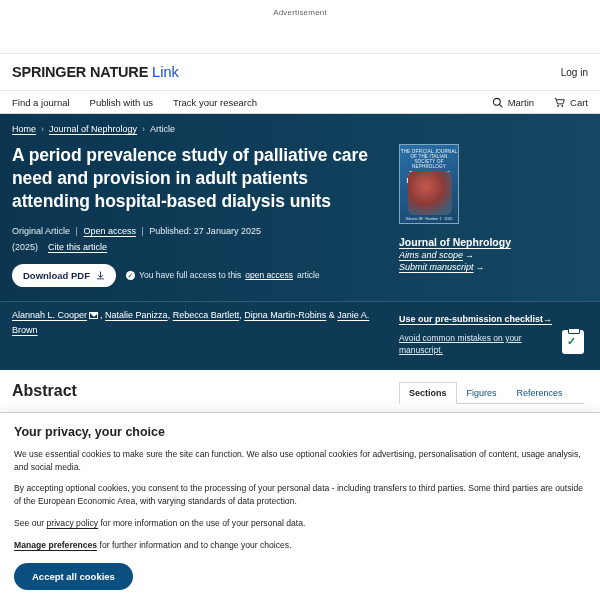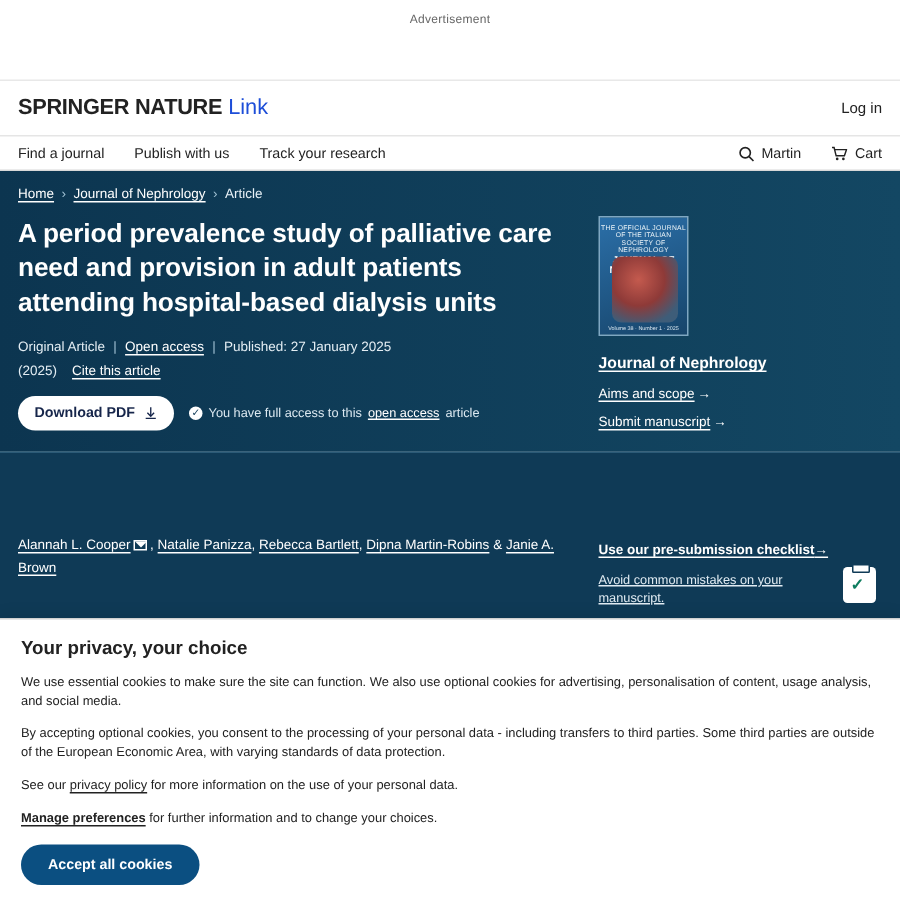--- a/index.html
+++ b/index.html
@@ -191,31 +191,32 @@
     font-weight: bold;
     margin-top: 12px;
     display: block;
   }
   .side-link {
     display: block;
     font-size: 9px;
     color: #ffffff;
     text-decoration: underline;
     text-underline-offset: 2px;
-    margin-top: 9px;
+    margin-top: 2px;
+    font-style: italic;
   }
   .side-link .arr { text-decoration: none; display: inline-block; margin-left: 2px; }
 
   
   .authors-band {
     background: #0f3a56;
     padding: 6px 12px 14px 12px;
     border-top: 1px solid #2b5a77;
   }
-  .authors-cols { display: flex; gap: 12px; margin-top: 48px; }
+  .authors-cols { display: flex; gap: 12px; }
   .authors-left { flex: 1 1 auto; max-width: 375px; }
   .authors-right { width: 185px; flex: 0 0 185px; }
   .authors {
     font-size: 9px;
     color: #ffffff;
     line-height: 1.65;
   }
   .authors a { color: #ffffff; text-decoration: underline; text-underline-offset: 2px; }
   .mail {
     display: inline-block;

